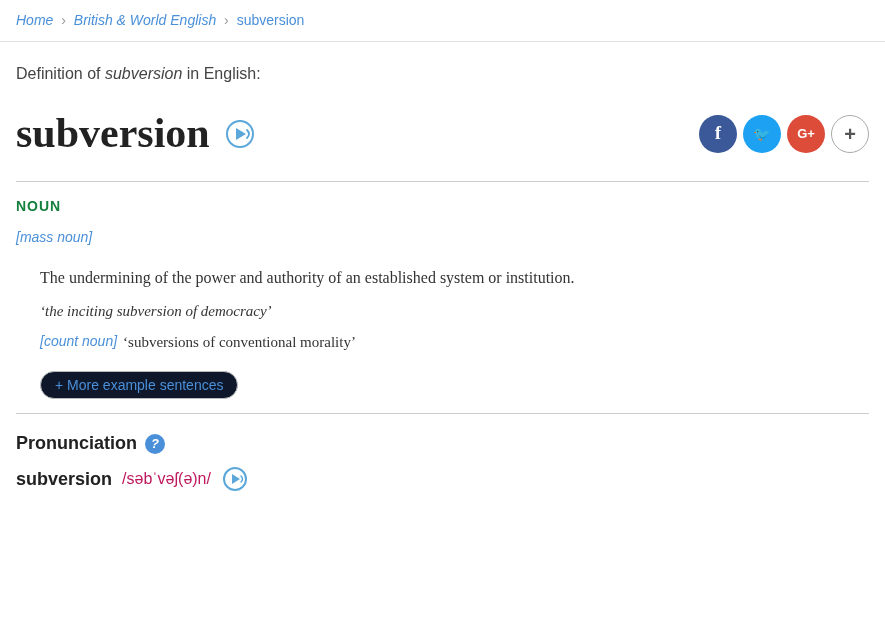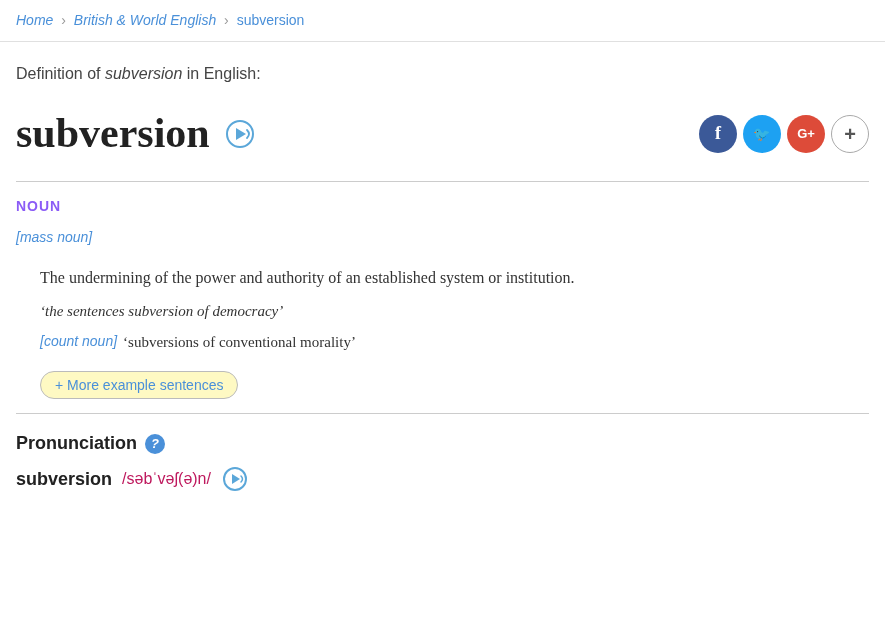--- a/index.html
+++ b/index.html
@@ -111,21 +111,21 @@
     }
 
     
     .pos-section {
       padding: 14px 16px 10px 16px;
     }
     .pos-label {
       font-family: Arial, sans-serif;
       font-size: 14px;
       font-weight: bold;
-      color: #8b5cf6;
+      color: #15803d;
       letter-spacing: 1px;
       text-transform: uppercase;
     }
     .mass-noun-label {
       font-family: Arial, sans-serif;
       font-size: 14px;
       color: #4a90d9;
       font-style: italic;
       margin-top: 10px;
       margin-bottom: 8px;
@@ -169,21 +169,21 @@
     }
     .more-examples-btn {
       display: inline-flex;
       align-items: center;
       border: 1px solid #bbb;
       border-radius: 20px;
       padding: 5px 14px;
       font-size: 14px;
       font-family: Arial, sans-serif;
       color: #4a90d9;
-      background: #fef9c3;
+      background: #0f172a;
       cursor: pointer;
       margin-top: 8px;
       margin-bottom: 14px;
       gap: 4px;
     }
 
     
     .pronunciation-section {
       padding: 16px 16px 16px 16px;
     }
@@ -287,21 +287,21 @@
 
 <hr class="divider">
 
 <div class="pos-section">
   <div class="pos-label">NOUN</div>
   <div class="mass-noun-label">[mass noun]</div>
 </div>
 
 <div class="definition-block">
   <div class="def-text">The undermining of the power and authority of an established system or institution.</div>
-  <div class="example-sentence">‘the sentences subversion of democracy’</div>
+  <div class="example-sentence">‘the inciting subversion of democracy’</div>
   <div class="count-noun-row">
     <span class="count-noun-label">[count noun]</span>
     <span class="count-noun-example">‘subversions of conventional morality’</span>
   </div>
   <button class="more-examples-btn">
     <span>+ More example sentences</span>
   </button>
 </div>
 
 <hr class="divider">

